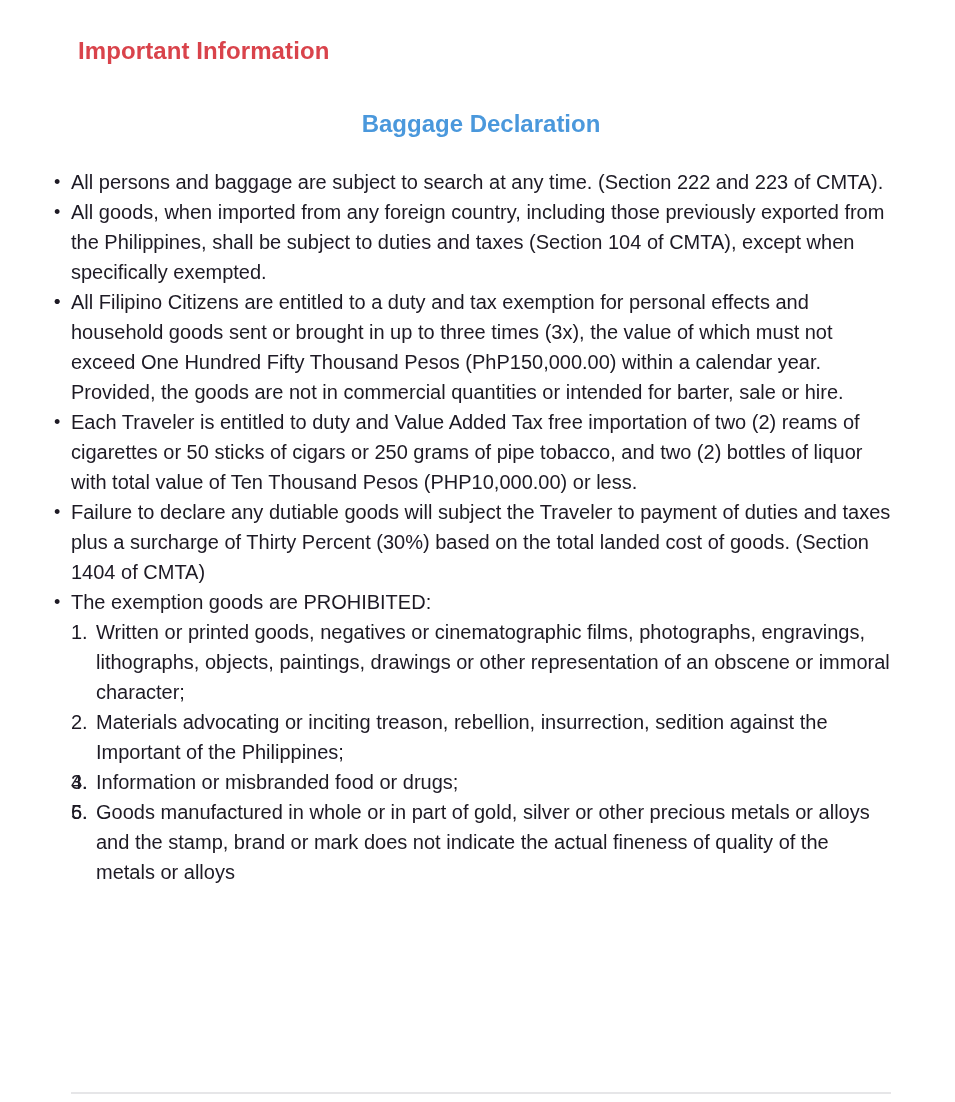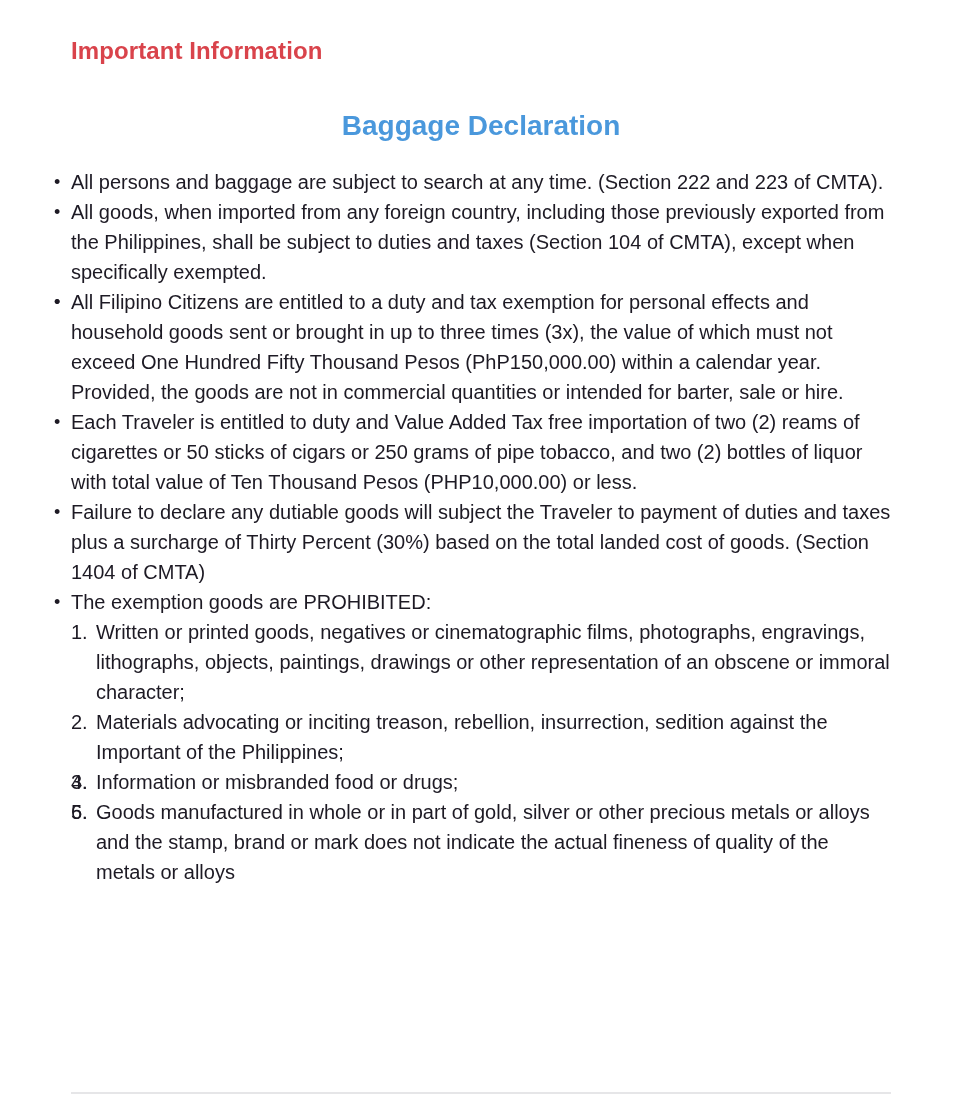--- a/index.html
+++ b/index.html
@@ -18,35 +18,35 @@
     .content {
       position: absolute;
       left: 71px;
       top: 0;
       width: 820px;
     }
     .section-title {
       margin: 0;
       position: absolute;
       top: 37px;
-      left: 0;
+      left: 7px;
       font-size: 24px;
       font-weight: bold;
       color: #d9434b;
       letter-spacing: 0.1px;
       white-space: nowrap;
     }
     .doc-title {
       margin: 0;
       position: absolute;
       top: 110px;
       left: 0;
       width: 820px;
       text-align: center;
-      font-size: 28px;
+      font-size: 24px;
       font-weight: bold;
       color: #4a98dc;
       white-space: nowrap;
     }
     ul.rules {
       position: absolute;
       top: 167px;
       left: 0;
       width: 820px;
       margin: 0;

